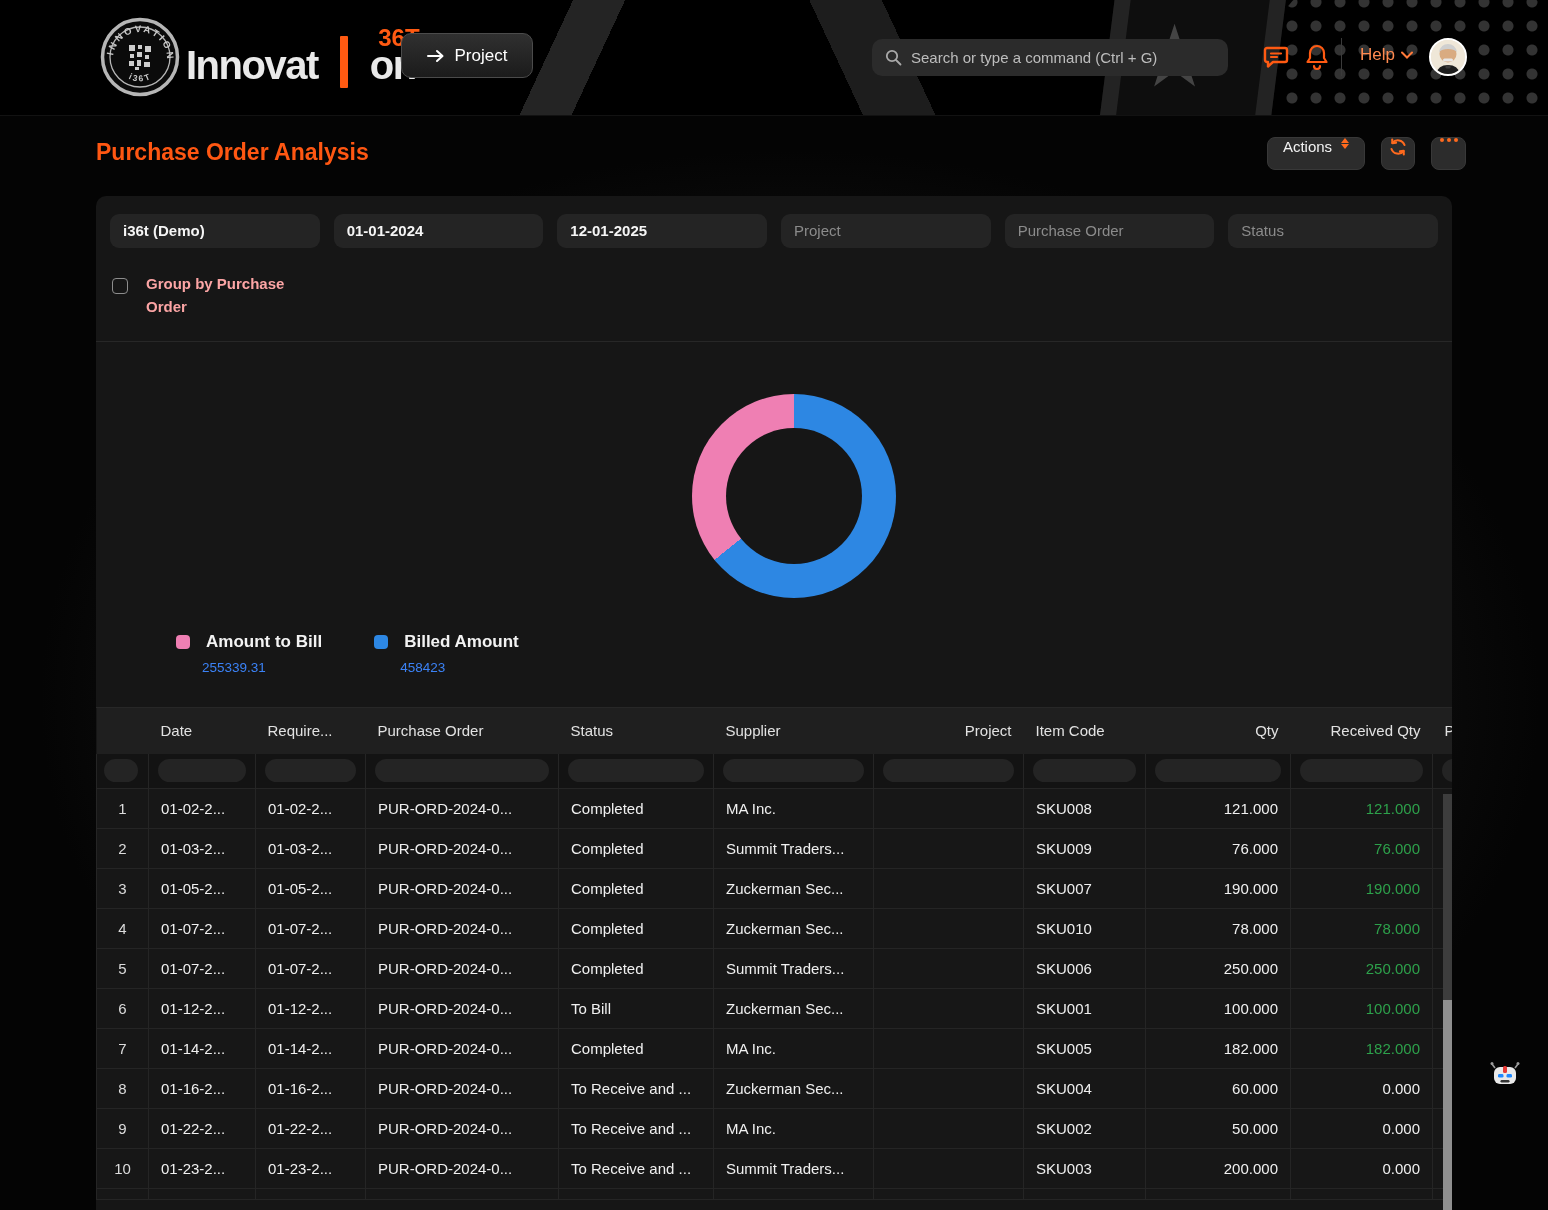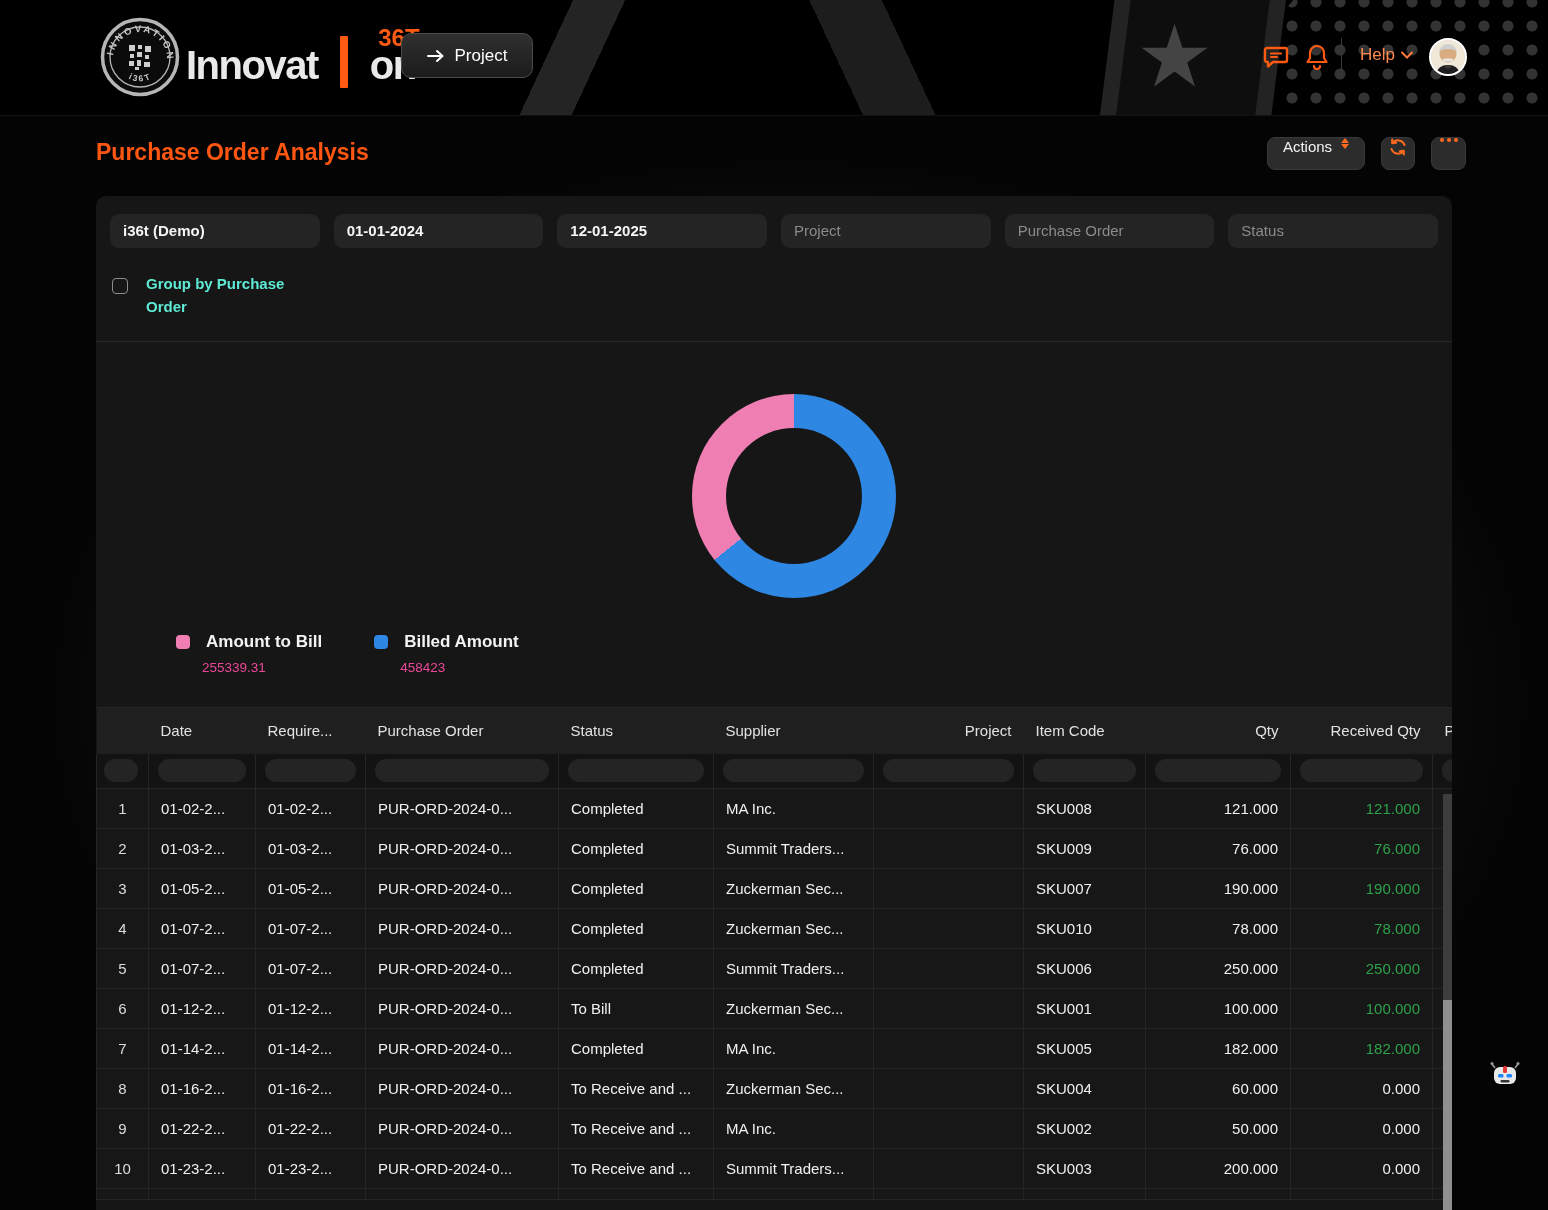--- a/index.html
+++ b/index.html
@@ -57,33 +57,33 @@
   
   .report { position:absolute; left:96px; top:196px; width:1356px; height:1052px;
             background:#161616; border-radius:10px 10px 0 0; overflow:hidden; }
   .filter-bar { display:flex; gap:14px; padding:18px 14px 10px 14px; }
   .pill { width:212px; height:34px; border-radius:9px; background:#242424; color:#f5f5f5;
           font-size:15px; font-weight:700; line-height:34px; padding:0 13px; white-space:nowrap;
           overflow:hidden; cursor:text; }
   .pill.ph { color:#8b8b8b; font-weight:400; }
   .groupby { display:flex; gap:18px; padding:14px 14px 22px 16px; border-bottom:1px solid #272727; }
   .checkbox { width:16px; height:16px; border:1.5px solid #8d8d8d; border-radius:4px; margin-top:6px; cursor:pointer; }
-  .groupby-label { width:160px; color:#5eead4; font-size:15px; font-weight:600; line-height:1.55; }
+  .groupby-label { width:160px; color:#fca5a5; font-size:15px; font-weight:600; line-height:1.55; }
 
   
   .chart-section { position:relative; height:366px; border-bottom:1px solid #272727; }
   .donut { position:absolute; left:596px; top:52px; width:204px; height:204px; border-radius:50%; }
   .donut::after { content:""; position:absolute; left:34px; top:34px; width:136px; height:136px;
                   border-radius:50%; background:#161616; }
   .legend { position:absolute; left:80px; top:290px; display:flex; gap:52px; }
   .leg-item { display:flex; flex-direction:column; gap:8px; }
   .leg-head { display:flex; align-items:center; gap:16px; }
   .leg-dot { width:14px; height:14px; border-radius:4px; }
   .leg-label { color:#f3f3f3; font-size:17px; font-weight:700; }
-  .leg-value { color:#ec4899; font-size:13.5px; padding-left:26px; }
+  .leg-value { color:#3b82f6; font-size:13.5px; padding-left:26px; }
 
   
   .table-wrap { position:relative; width:1356px; overflow:hidden; }
   table { border-collapse:collapse; table-layout:fixed; width:1406px; }
   th { height:46px; background:#1f1f1f; color:#e2e2e2; font-size:15px; font-weight:500;
        padding:0 12px; white-space:nowrap; overflow:hidden; cursor:pointer; }
   tr.filter-row td { height:35px; background:#131313; border:1px solid #252525; border-top:none; }
   .fpill { height:23px; border-radius:12px; background:#242424; margin:0 9px; cursor:text; }
   .fpill.small { width:34px; margin:0 7px; }
   td.cell { height:40px; border:1px solid #252525; color:#f0f0f0; font-size:15px; padding:0 12px;
@@ -144,20 +144,27 @@
     <span class="sup">36T</span>
   </div>
 
   <div class="buying-btn">
     <svg width="18" height="14" viewBox="0 0 18 14">
       <path d="M1 7 H15 M10 2 L15.5 7 L10 12" stroke="#fff" stroke-width="2" fill="none" stroke-linecap="round" stroke-linejoin="round"></path>
     </svg>
     <span>Project</span>
   </div>
 
+  <div class="search-pill">
+    <svg width="17" height="17" viewBox="0 0 17 17">
+      <circle cx="7" cy="7" r="5.2" fill="none" stroke="#a9a9a9" stroke-width="1.8"></circle>
+      <path d="M11 11 L15.5 15.5" stroke="#a9a9a9" stroke-width="1.8" stroke-linecap="round"></path>
+    </svg>
+    <span>Search or type a command (Ctrl + G)</span>
+  </div>
 
   <svg class="nav-ico" style="left:1263px;" viewBox="0 0 26 26">
     <path d="M4 4 h18 a2 2 0 0 1 2 2 v10 a2 2 0 0 1 -2 2 h-12 l-5 4.5 v-4.5 h-1 a2 2 0 0 1 -2 -2 v-10 a2 2 0 0 1 2 -2 z" fill="none" stroke="#ff5a12" stroke-width="2.4" stroke-linejoin="round"></path>
     <path d="M8 9.5 h10 M8 13 h6" stroke="#ff5a12" stroke-width="2.2" stroke-linecap="round"></path>
   </svg>
 
   <svg class="nav-ico" style="left:1305px; top:43px; width:24px; height:28px;" viewBox="0 0 24 28">
     <path d="M12 3 a7 7 0 0 1 7 7 v5 l2.5 4 h-19 l2.5 -4 v-5 a7 7 0 0 1 7 -7 z" fill="none" stroke="#ff5a12" stroke-width="2.2" stroke-linejoin="round"></path>
     <path d="M9 23 a3 3 0 0 0 6 0" fill="none" stroke="#ff5a12" stroke-width="2.2" stroke-linecap="round"></path>
   </svg>

